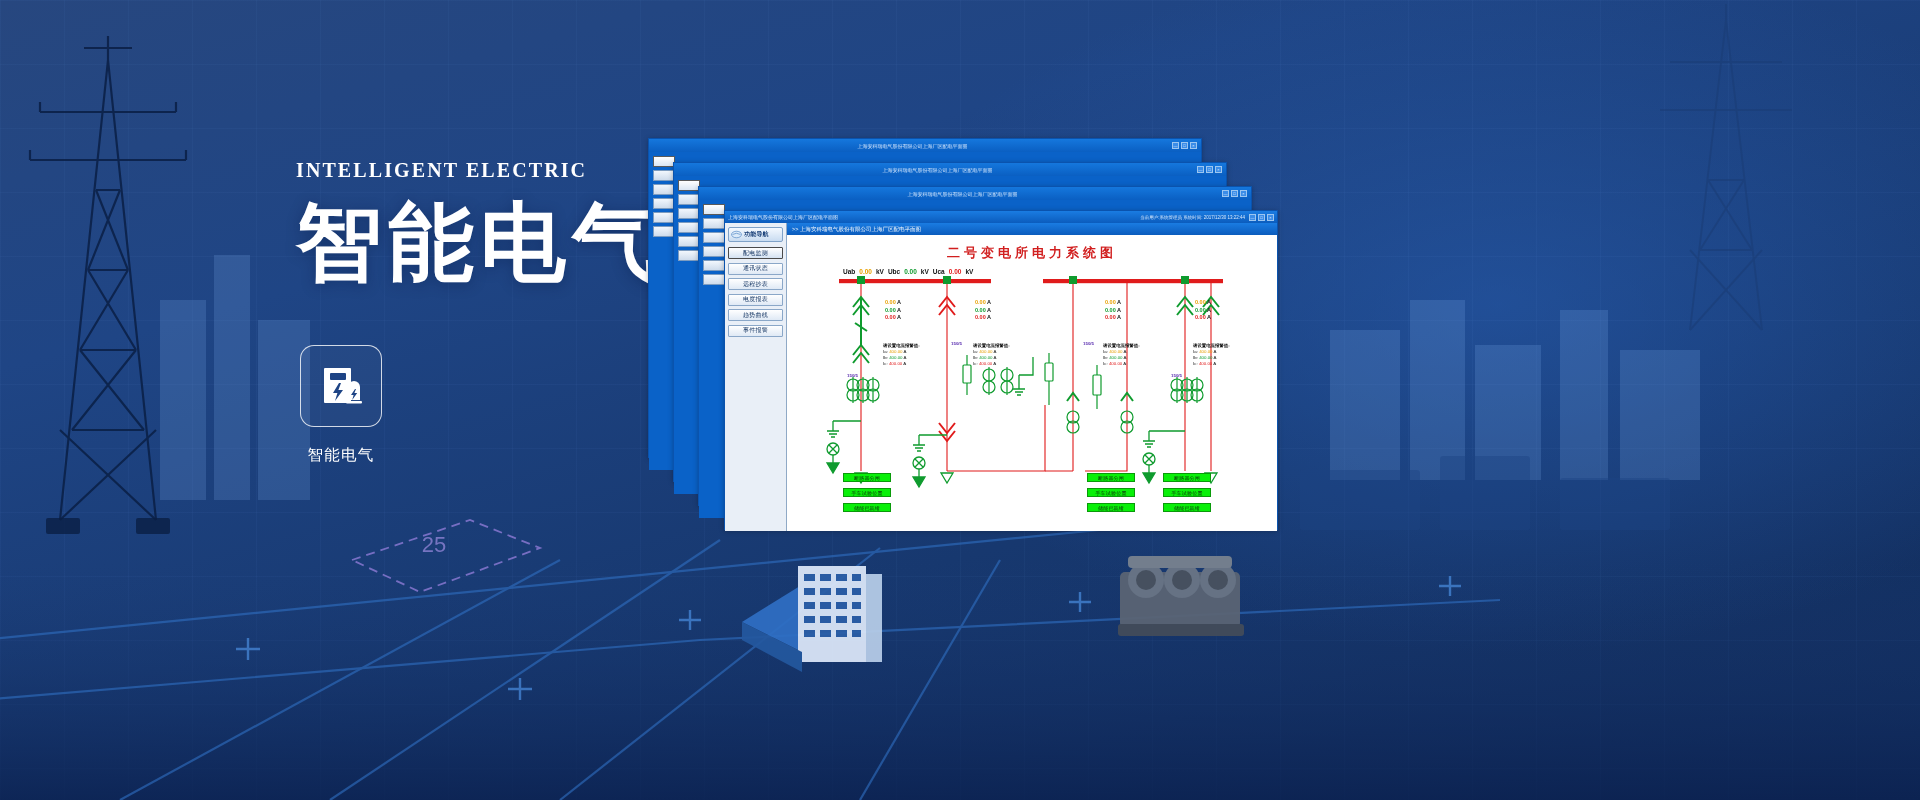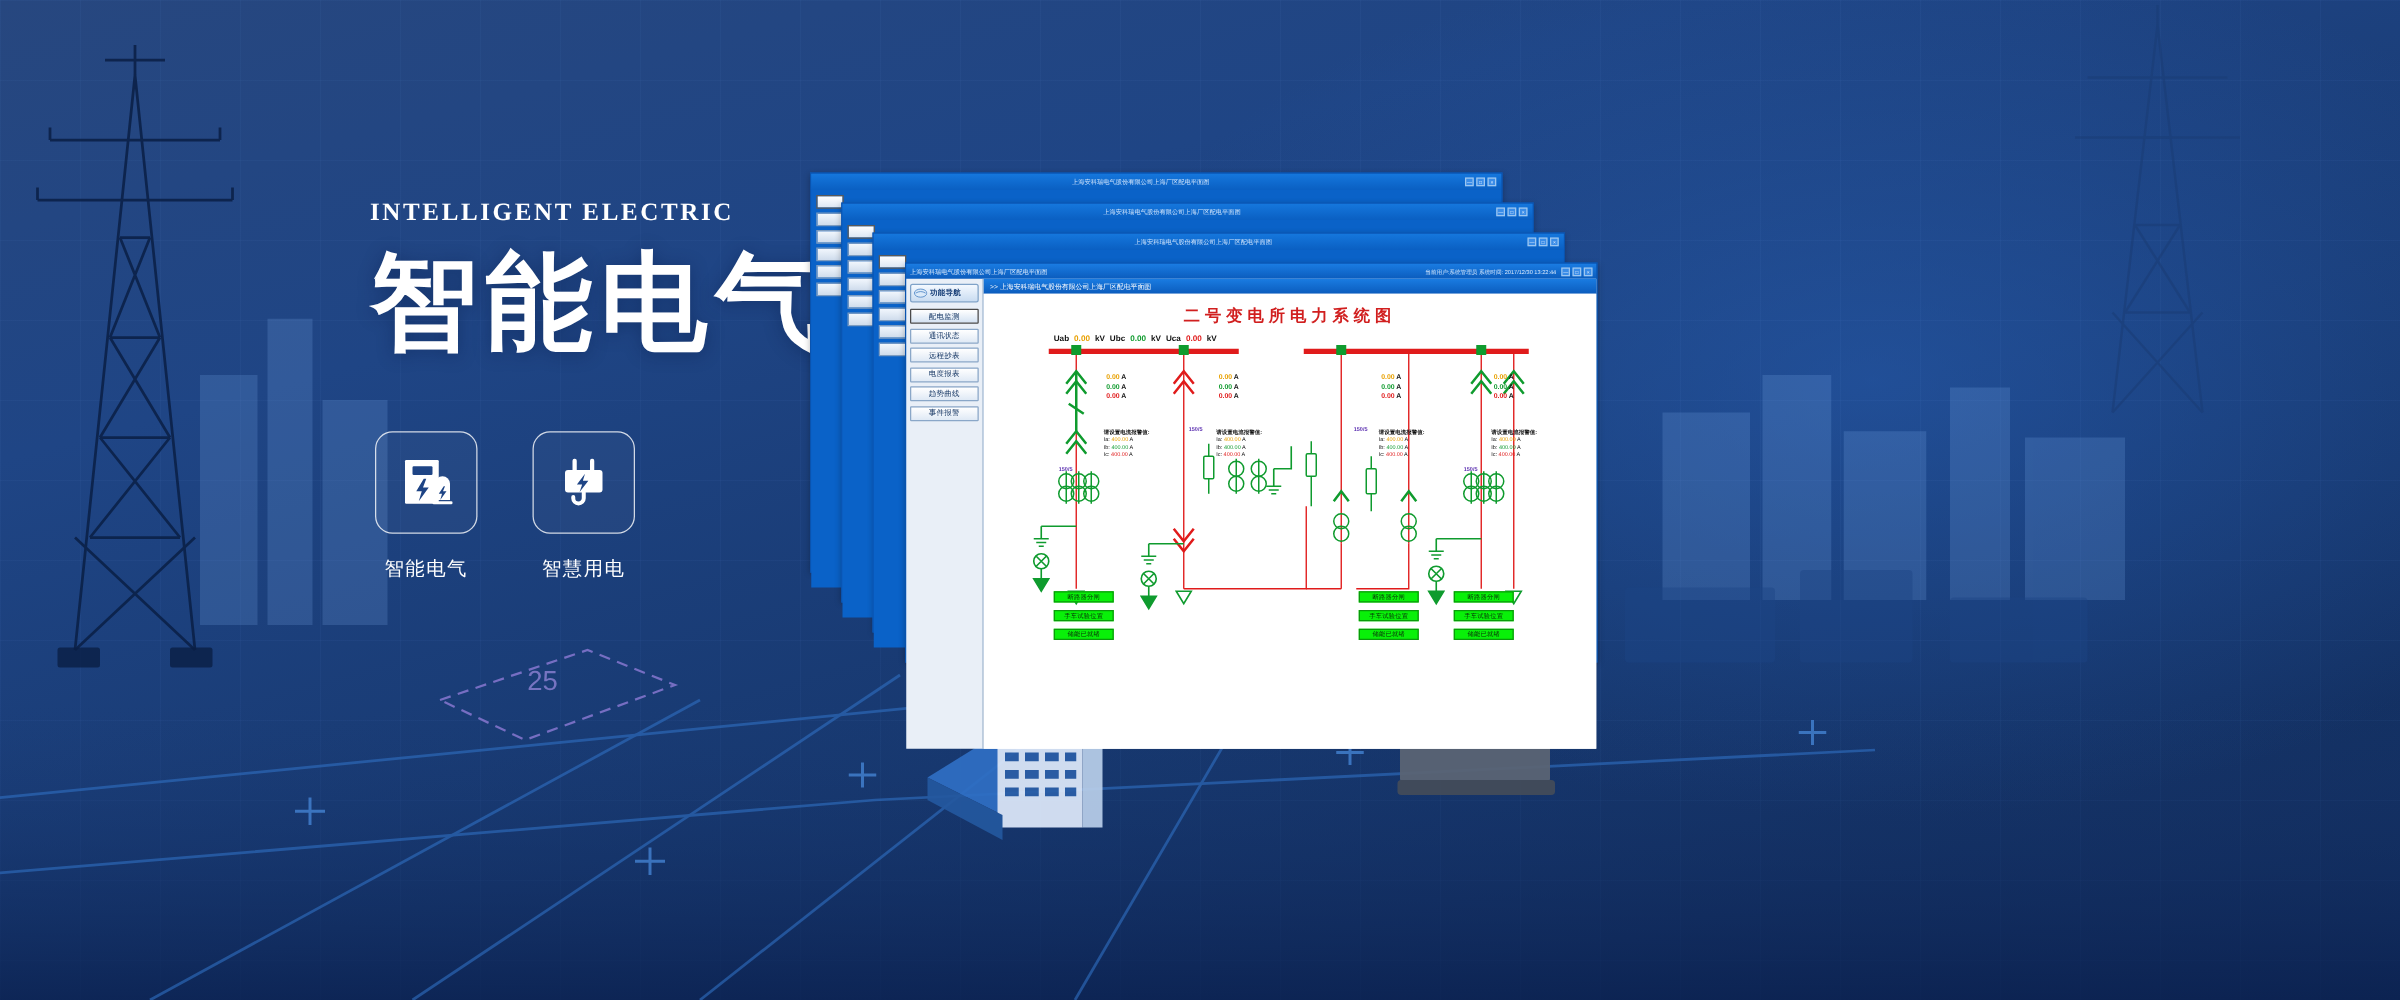--- a/index.html
+++ b/index.html
@@ -79,21 +79,21 @@
   }
   .rail-btn.first { border:1.5px solid #5a5a5a; background:linear-gradient(to bottom,#ffffff,#dbe6f3); }
 
   
   #win-front { left:76px; top:72px; width:554px; height:320px; }
   #front-topbar {
     height:12px; background:linear-gradient(to bottom,#1a7ce2,#0b5cbd);
     display:flex; align-items:center; padding:0 3px;
   }
   #front-topbar .tt { flex:1; color:#d7e8fc; font-size:5px; white-space:nowrap; overflow:hidden;}
-  #front-inner { display:flex; height:376px; }
+  #front-inner { display:flex; height:308px; }
 
   
   #nav-panel { width:62px; background:#e9eff7; border-right:1px solid #8fa9c6; padding:4px 3px; }
   #nav-head {
     height:15px; background:linear-gradient(to bottom,#f4f9ff,#c9dcf1);
     border:1px solid #7fa2c8; border-radius:2px;
     display:flex; align-items:center; gap:2px; padding:0 2px; margin-bottom:5px;
   }
   #nav-head .txt { font-size:6px; color:#123a74; font-weight:700; letter-spacing:.2px;}
   .nav-item {
@@ -275,32 +275,20 @@
         <rect x="11" y="9" width="16" height="7" rx="1" fill="#1e4485"></rect>
         <path d="M20 19 l-6 10 h4.4 l-2.4 8 l8-11 h-4.6 l2.6 -7 z" fill="#1e4485"></path>
         <path d="M29 23 a6 6 0 0 1 12 0 v13 h-12 z" fill="#ffffff"></path>
         <path d="M36 25 l-4 6 h2.6 l-1.4 5 l5-7 h-2.8 l1.6 -4 z" fill="#1e4485"></path>
         <rect x="27" y="37" width="16" height="2.4" rx="1" fill="#ffffff"></rect>
       </svg>
     </div>
     <div class="feat-label">智能电气</div>
   </div>
 
-  <div class="feature">
-    <div class="feat-box">
-      <svg width="44" height="44" viewBox="0 0 44 44">
-        <rect x="13" y="3" width="3.4" height="10" rx="1.5" fill="#ffffff"></rect>
-        <rect x="27" y="3" width="3.4" height="10" rx="1.5" fill="#ffffff"></rect>
-        <rect x="7" y="12" width="30" height="18" rx="2.4" fill="#ffffff"></rect>
-        <path d="M23 15 l-6.5 8.5 h4.2 l-2 6 l7-9 h-4.4 l1.7 -5.5 z" fill="#1e4485"></path>
-        <path d="M22 30 v4.5 a4.2 4.2 0 0 1 -8.4 0 v-1" fill="none" stroke="#ffffff" stroke-width="3.2" stroke-linecap="round"></path>
-      </svg>
-    </div>
-    <div class="feat-label">智慧用电</div>
-  </div>
 
 </div>
 
 <div id="stack">
 
   <div class="win" style="left:0px; top:0px; width:554px; height:320px;">
     <div class="win-title">
       <span class="tt">上海安科瑞电气股份有限公司上海厂区配电平面图</span>
       <span class="win-ctrls">
         <i>—</i>

